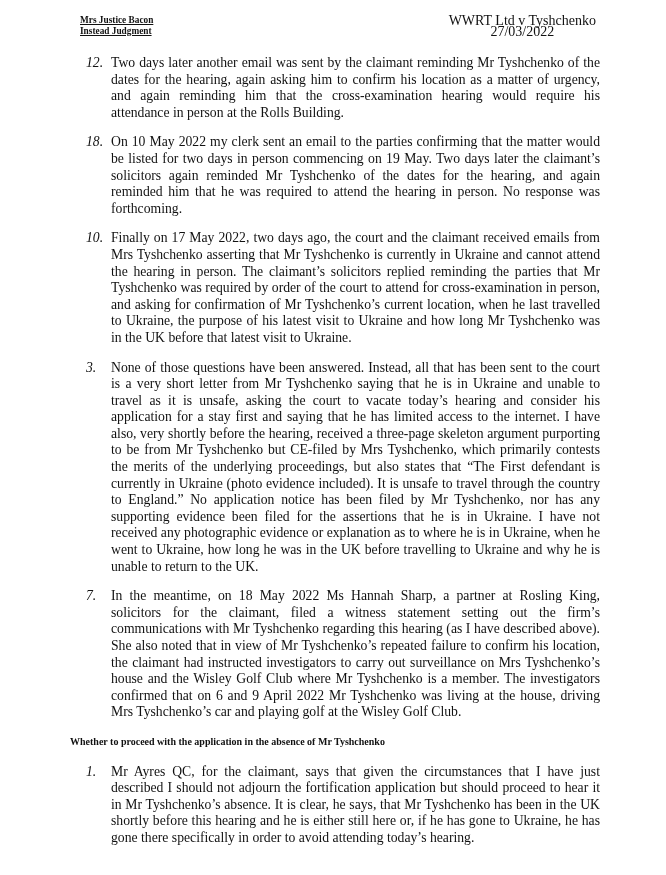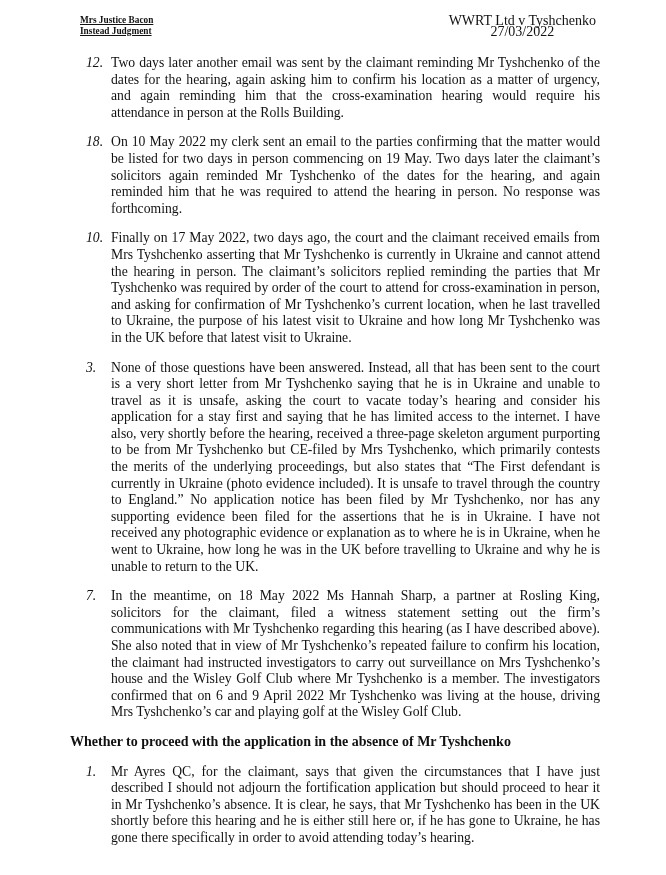--- a/index.html
+++ b/index.html
@@ -56,21 +56,21 @@
     text-align: justify;
     margin-bottom: 13px;
   }
   .para .num {
     position: absolute;
     left: 16px;
     top: 0;
     font-style: italic;
   }
   .heading {
-    font-size: 14px;
+    font-size: 10px;
     font-weight: bold;
     line-height: 16.6px;
     margin-top: 2px;
     margin-bottom: 13px;
   }
 </style>
 </head>
 <body>
 
 <div class="page">

